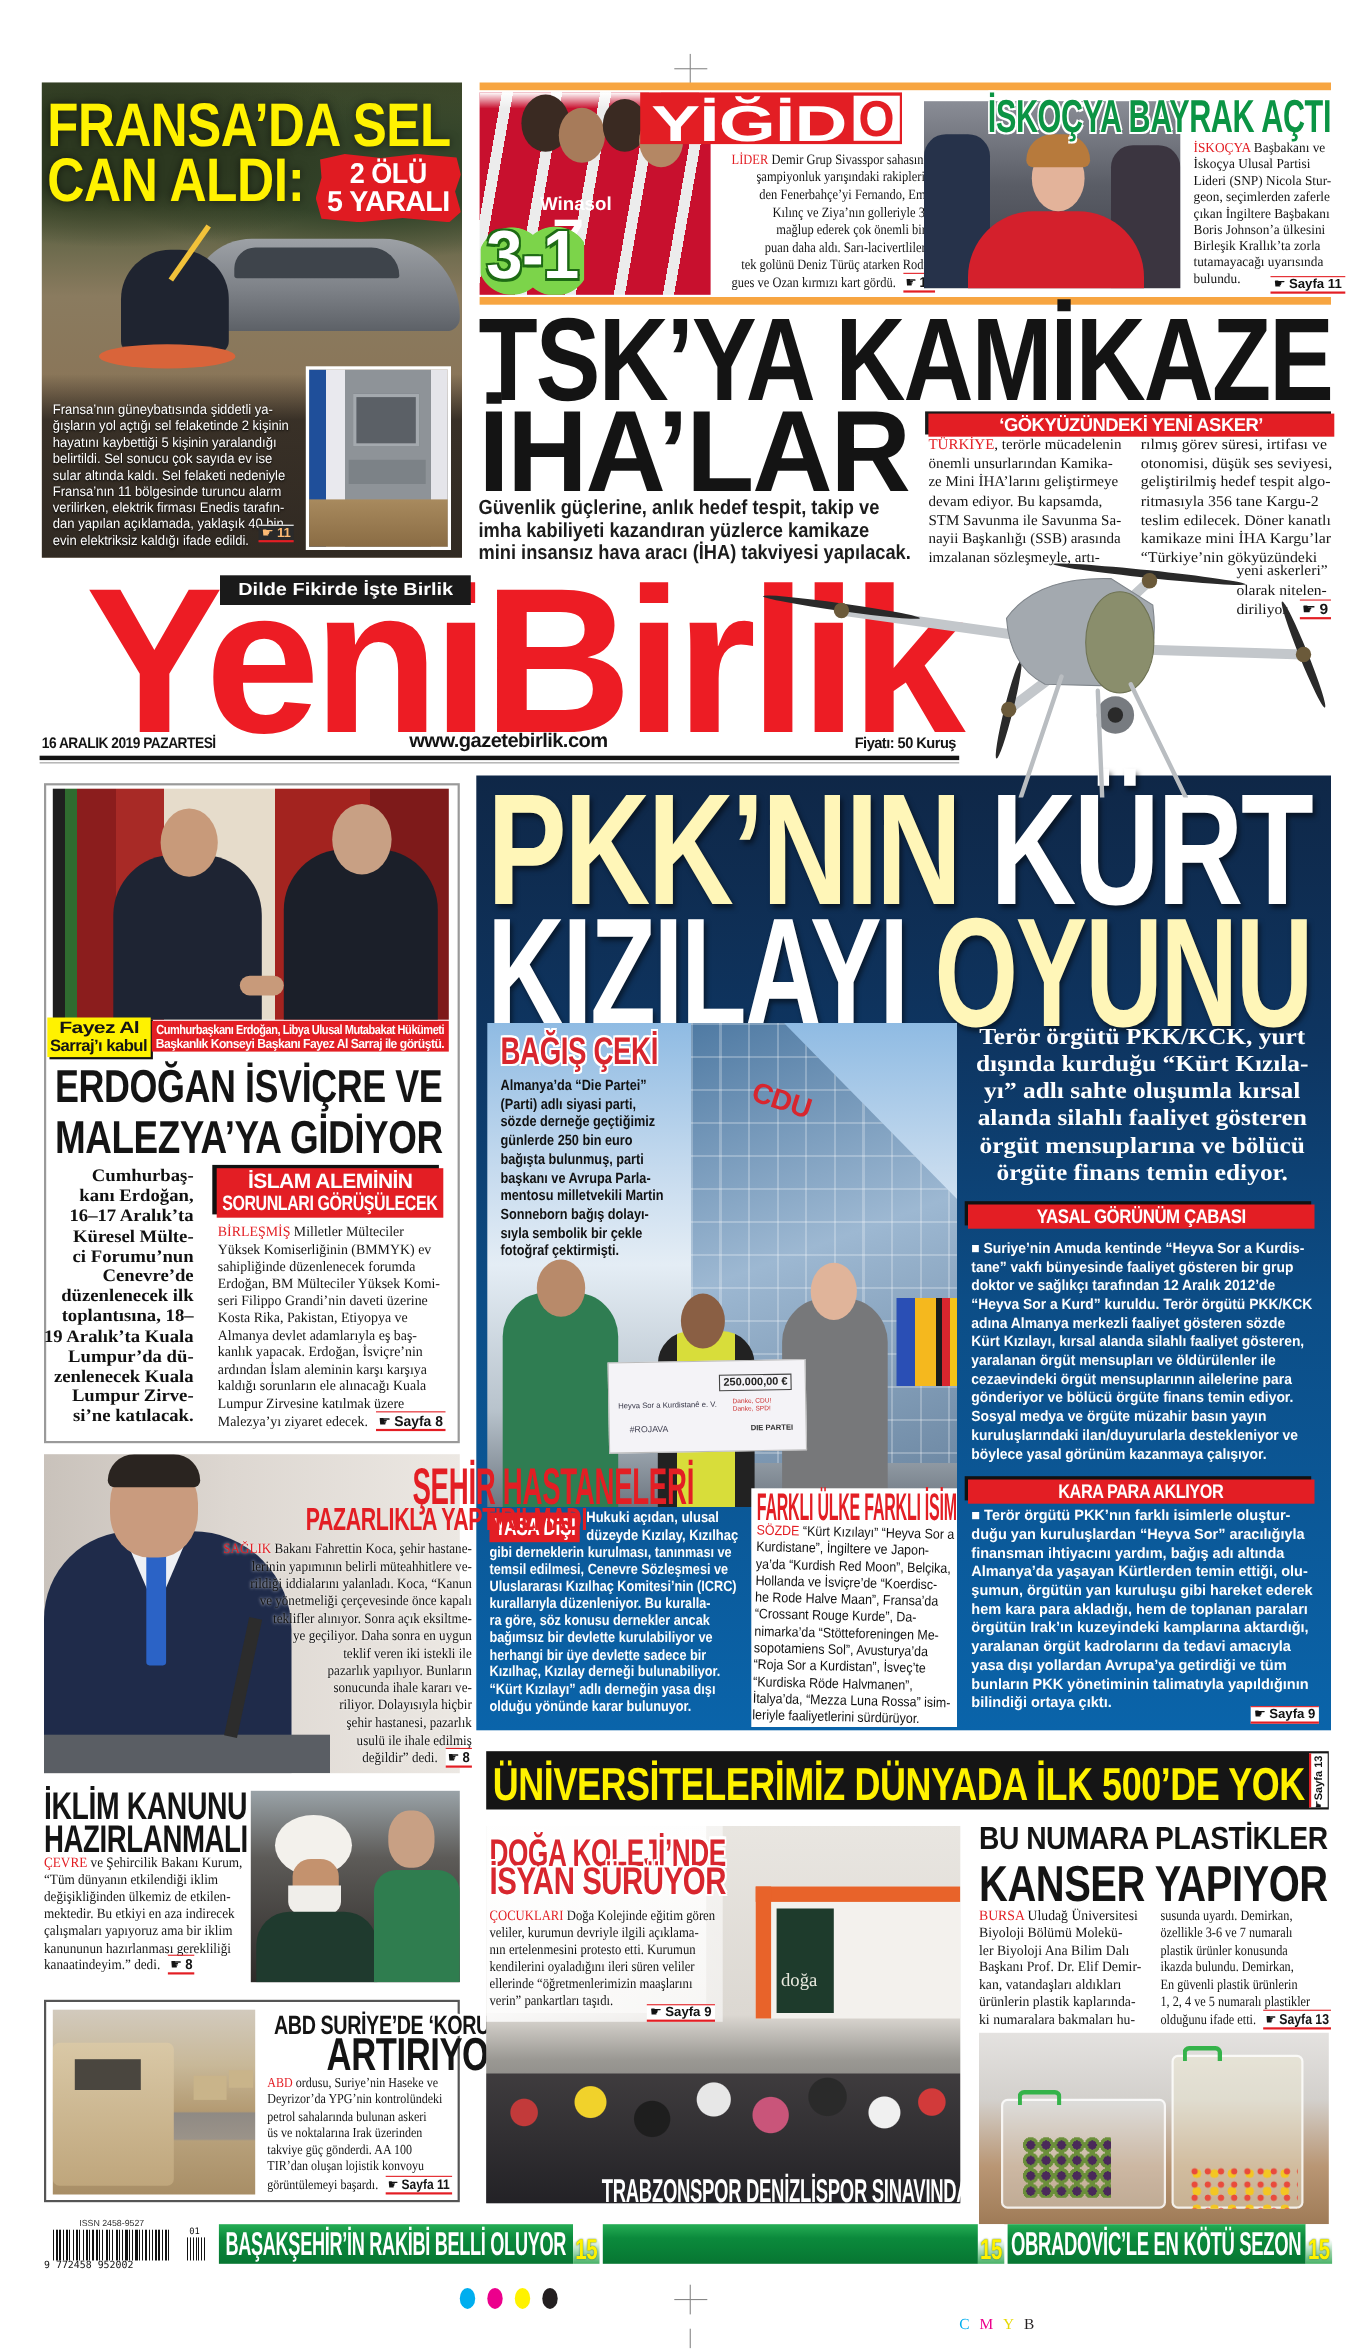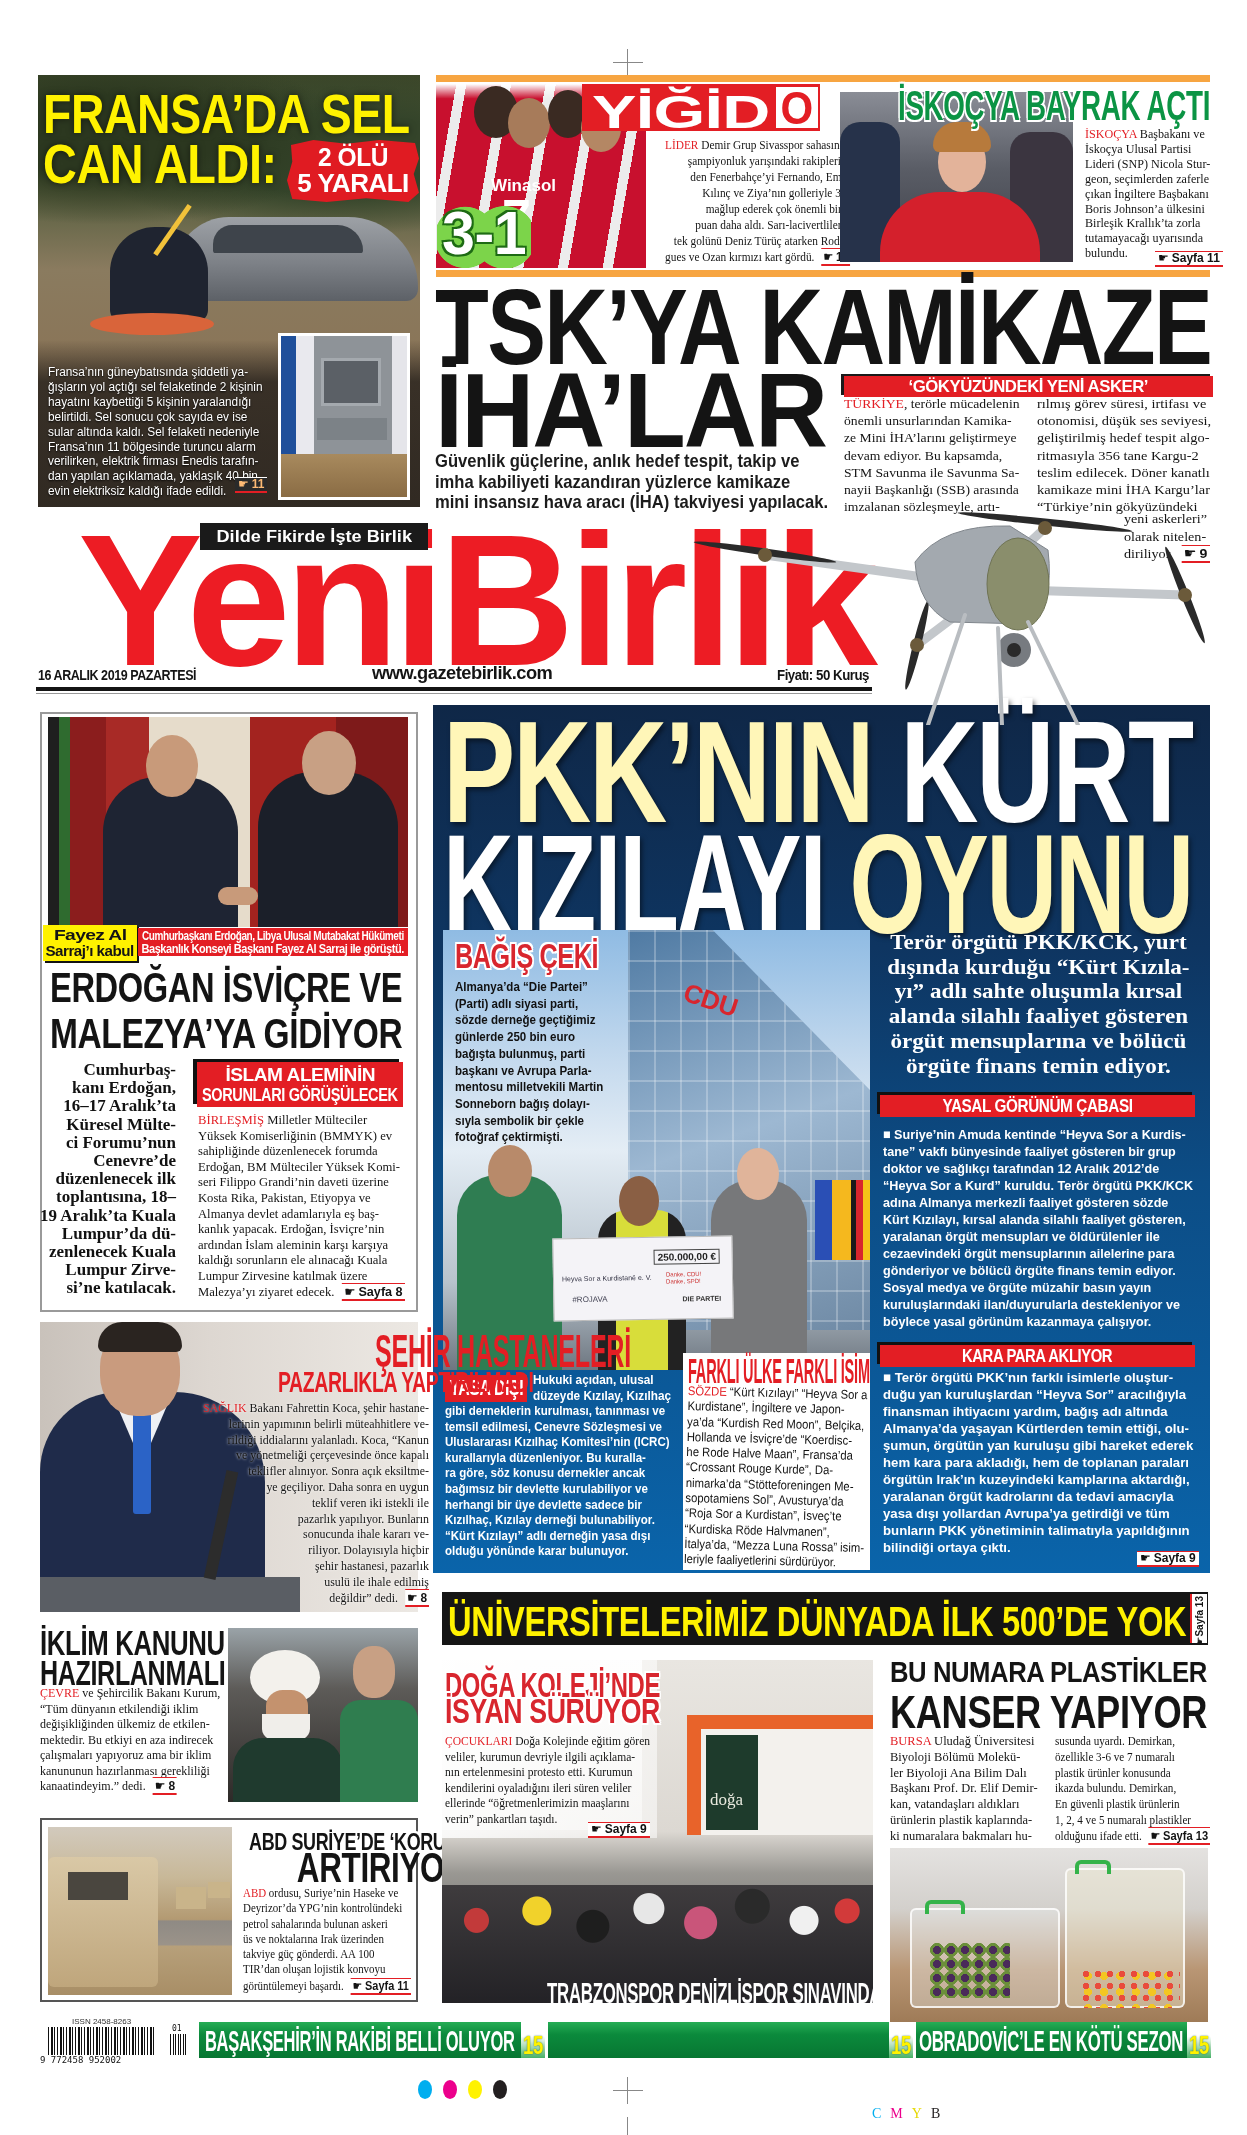--- a/index.html
+++ b/index.html
@@ -575,21 +575,21 @@
     </div>
   <div class="photo" style="left:890px;top:1848px;width:318px;height:174px;background:linear-gradient(180deg,#e4e2e0 0%,#d3d0cc 35%,#b99674 70%,#9f7b57 100%)">
     <div class="a" style="left:20px;top:60px;width:150px;height:100px;border:2px solid rgba(255,255,255,.8);background:rgba(240,245,248,.35);border-radius:6px"></div>
     <div class="a" style="left:35px;top:52px;width:40px;height:14px;border:4px solid #35b34a;border-bottom:none;border-radius:6px 6px 0 0"></div>
     <div class="a" style="left:40px;top:95px;width:80px;height:55px;background:radial-gradient(circle,#4a2a5a 0 40%,#6b8f3a 41% 70%,transparent 71%);background-size:14px 14px"></div>
     <div class="a" style="left:175px;top:20px;width:120px;height:140px;border:2px solid rgba(255,255,255,.8);background:rgba(240,235,210,.45);border-radius:6px"></div>
     <div class="a" style="left:185px;top:12px;width:36px;height:14px;border:4px solid #35b34a;border-bottom:none;border-radius:6px 6px 0 0"></div>
     <div class="a" style="left:190px;top:120px;width:100px;height:40px;background:radial-gradient(circle,#e94b3c 0 35%,transparent 36%),radial-gradient(circle,#f3c623 0 35%,transparent 36%);background-size:12px 12px,16px 16px"></div>
   </div>
 
-  <div class="a sans" style="left:72px;top:2017px;font-size:8px;color:#333;white-space:nowrap">ISSN 2458-8263</div>
+  <div class="a sans" style="left:72px;top:2017px;font-size:8px;color:#333;white-space:nowrap">ISSN 2458-9527</div>
   <div class="a" style="left:48px;top:2027px;width:108px;height:28px;background:repeating-linear-gradient(90deg,#111 0 1px,#fff 1px 3px,#111 3px 5px,#fff 5px 6px,#111 6px 7px,#fff 7px 9px)"></div>
   <div class="a" style="left:170px;top:2034px;width:18px;height:21px;background:repeating-linear-gradient(90deg,#111 0 1px,#fff 1px 3px,#111 3px 4px,#fff 4px 5px)"></div>
   <div class="a" style="left:172px;top:2024px;font-family:'DejaVu Sans Mono',monospace;font-size:8px;color:#111">01</div>
   <div class="a" style="left:40px;top:2055px;font-family:'DejaVu Sans Mono',monospace;font-size:9px;color:#111;white-space:nowrap">9 772458 952002</div>
 
   <div class="a" style="left:199px;top:2022px;width:322px;height:36px;background:linear-gradient(180deg,#26ad55 0%,#0b8a3c 35%,#077632 100%)"></div>
   <div class="row c" style="left:199px;top:2026px;width:322px">
       <span class="fit hl wt" style="font-size: 30px; line-height: 30px; transform: scaleX(0.549645);">BAŞAKŞEHİR’İN RAKİBİ BELLİ OLUYOR</span>
     </div>
   <div class="a" style="left:521px;top:2022px;width:24px;height:36px;background:linear-gradient(180deg,#fff 0 40%,#47b166 100%)"></div>

